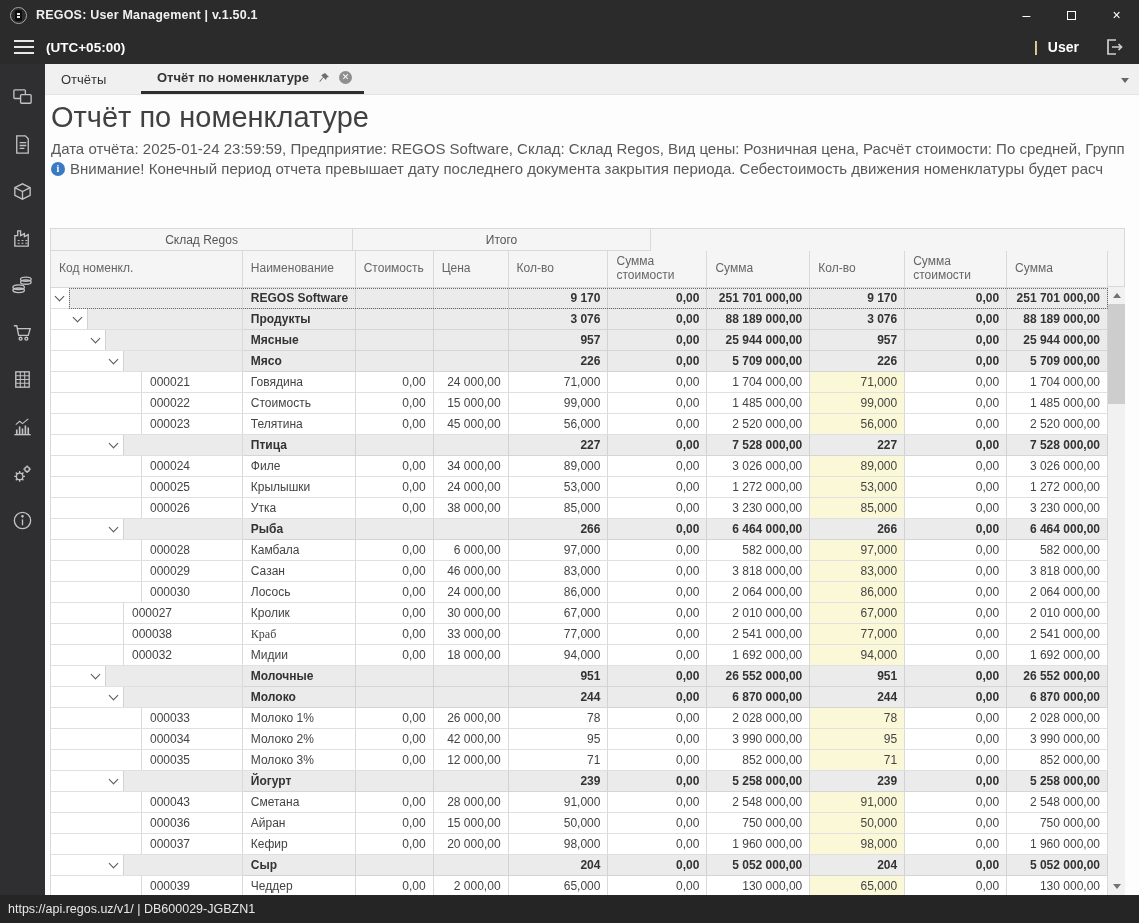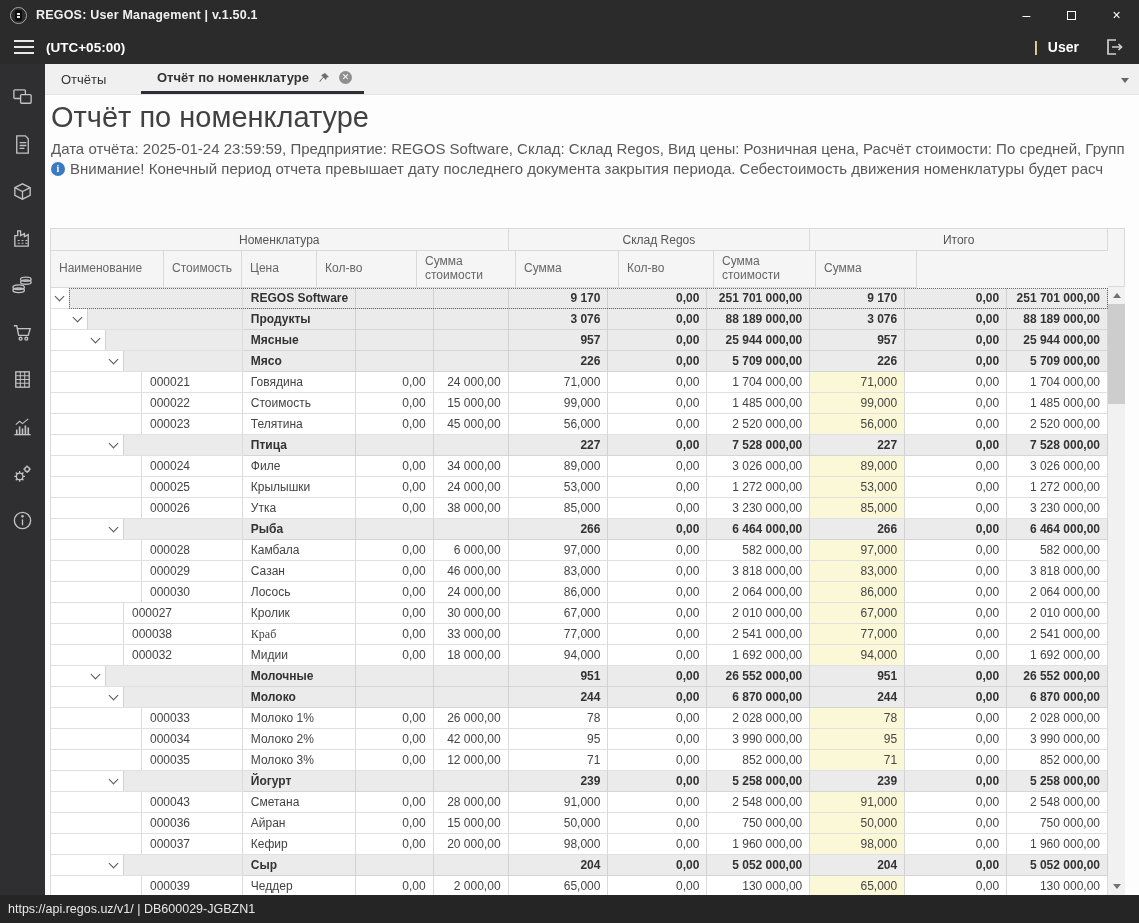--- a/index.html
+++ b/index.html
@@ -257,25 +257,27 @@
       <div class="report-warning">
         <span class="info-ico">i</span>
         <span>Внимание! Конечный период отчета превышает дату последнего документа закрытия периода. Себестоимость движения номенклатуры будет расч</span>
       </div>
     </div>
 
 
     <div class="tablewrap">
       <div class="grid">
         <div class="th-groups">
-          <div class="th-group" style="width:458px">Номенклатура</div>
           <div class="th-group" style="width:302px">Склад Regos</div>
           <div class="th-group" style="width:298px">Итого</div>
         </div>
         <div class="th-cols" id="thcols">
+            <div class="th-col" style="width: 192px;">
+              <span style="max-width: 178px; white-space: normal;">Код номенкл.</span>
+            </div>
             <div class="th-col" style="width: 113px;">
               <span style="max-width: 99px; white-space: normal;">Наименование</span>
             </div>
             <div class="th-col" style="width: 78px;">
               <span style="max-width: 64px; white-space: normal;">Стоимость</span>
             </div>
             <div class="th-col" style="width: 75px;">
               <span style="max-width: 61px; white-space: normal;">Цена</span>
             </div>
             <div class="th-col" style="width: 100px;">

